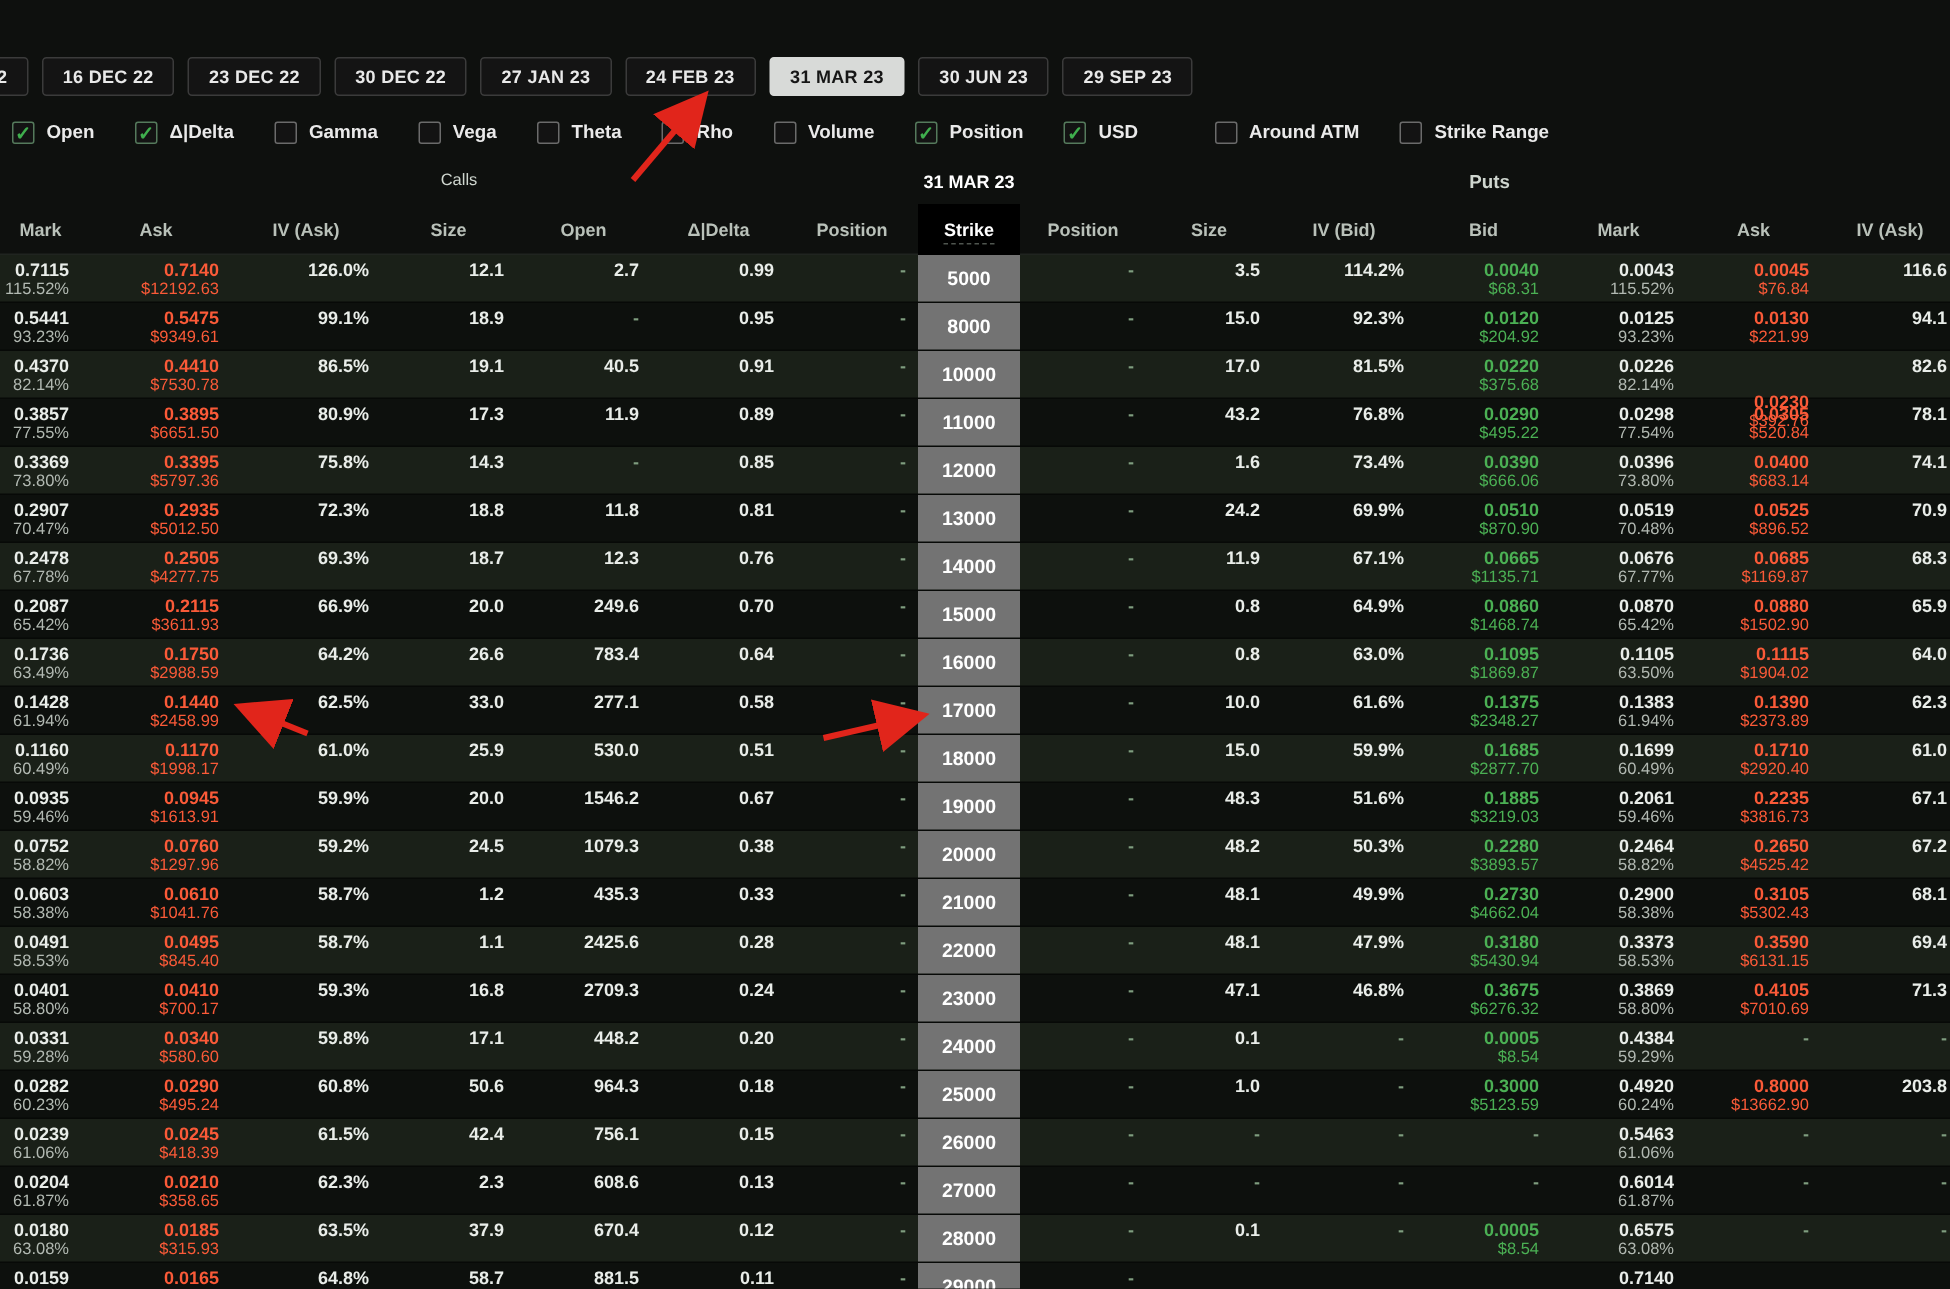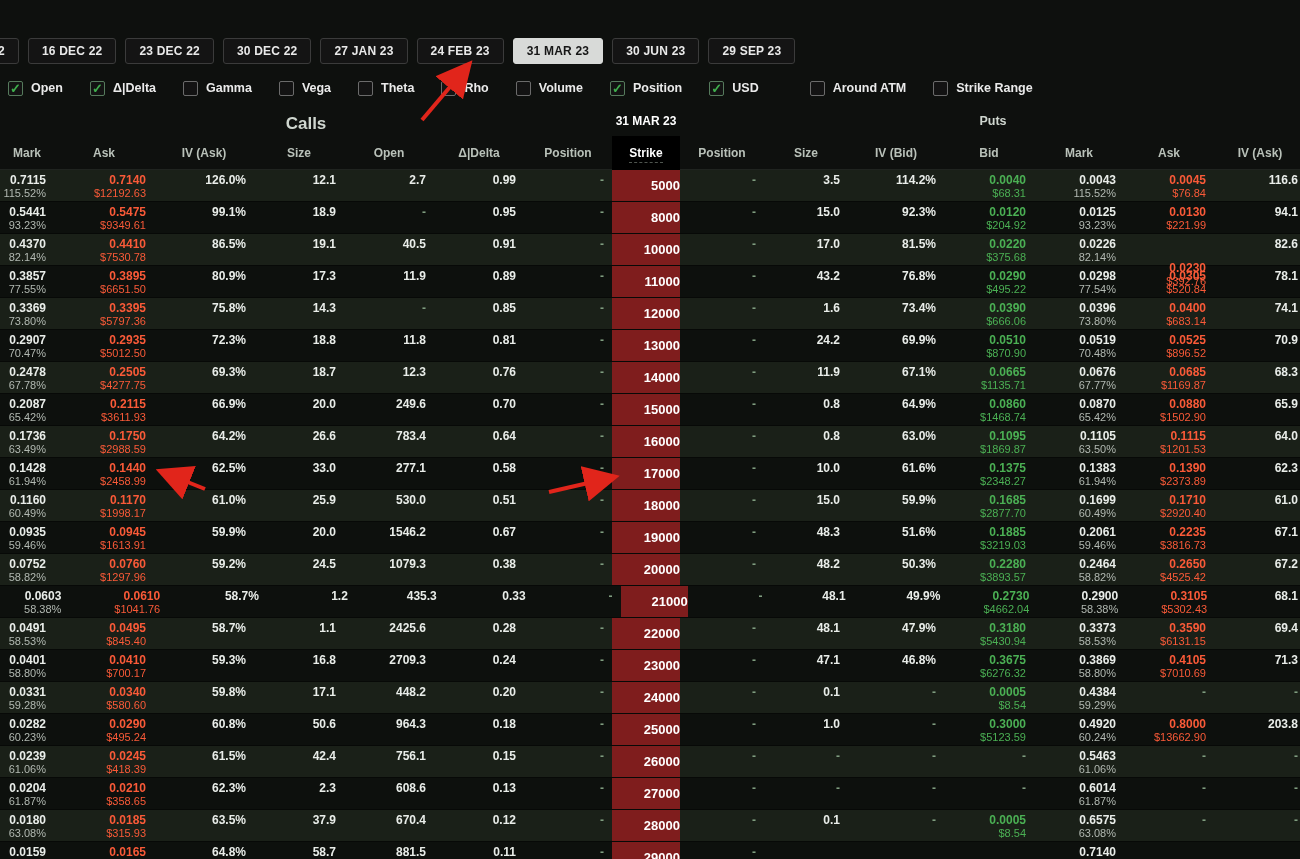--- a/index.html
+++ b/index.html
@@ -34,21 +34,21 @@
 .filter{display:flex;align-items:center;gap:8px;cursor:pointer;}
 .filter.gap{margin-left:24px;}
 .checkbox{width:15px;height:15px;border:1px solid #6b6b6b;border-radius:2px;background:#131313;
   color:var(--check);font-size:13px;line-height:13px;text-align:center;font-weight:700;}
 .checkbox.checked{border-color:#557a5c;}
 .filter-label{color:#eaeaea;font-size:12.5px;font-weight:600;white-space:nowrap;}
 
 
 .group-header{position:relative;height:30px;width:1306px;}
 .gh-calls{position:absolute;left:0;width:612px;text-align:center;top:8px;color:#cfd6cf;
-  font-size:17px;font-weight:700;}
+  font-size:11px;font-weight:400;}
 .gh-expiry{position:absolute;left:612px;width:68px;text-align:center;top:8px;color:#fff;
   font-size:12px;font-weight:700;white-space:nowrap;}
 .gh-puts{position:absolute;left:680px;width:626px;text-align:center;top:8px;color:#cfd6cf;
   font-size:12.5px;font-weight:600;}
 
 
 .col-headers{display:flex;height:34px;align-items:center;border-bottom:1px solid #202420;width:1306px;}
 .hcell{text-align:center;font-size:12px;color:var(--header);font-weight:600;overflow:hidden;
   white-space:nowrap;}
 .hcell span{border-bottom:1px dashed #4f554f;padding-bottom:2px;}
@@ -58,21 +58,21 @@
 .rows{width:1306px;}
 .row{display:flex;height:32px;border-bottom:1px solid #070907;}
 .row.light{background:var(--row-light);}
 .row.dark{background:var(--row-dark);}
 .cell{padding:3px 8px 0 2px;text-align:right;overflow:hidden;white-space:nowrap;height:31px;}
 .cell .main{font-size:12px;line-height:14px;font-weight:600;color:var(--text-main);}
 .cell .sub{font-size:11px;line-height:13px;color:var(--text-sub);}
 .cell.ask .main,.cell.ask .sub{color:var(--ask);}
 .cell.bid .main,.cell.bid .sub{color:var(--bid);}
 .cell.dash .main{color:var(--dash);}
-.cell.strike{background:#7f1d1d;padding:0;}
+.cell.strike{background:#737373;text-align:center;padding:0;}
 .cell.strike .main{line-height:31px;font-size:13px;font-weight:700;color:#fff;}
 .cell.interactable{cursor:pointer;}
 
 
 .annotations{position:absolute;left:0;top:0;width:1300px;height:859px;pointer-events:none;z-index:40;}
 .annotations line{stroke:var(--arrow);stroke-width:4;}
 </style>
 </head>
 <body>
 
@@ -617,21 +617,21 @@
         <div class="cell bid interactable" style="width: 90px;">
           <div class="main">0.1095</div>
           <div class="sub">$1869.87</div>
         </div>
         <div class="cell mark" style="width: 90px;">
           <div class="main">0.1105</div>
           <div class="sub">63.50%</div>
         </div>
         <div class="cell ask interactable" style="width: 90px;">
           <div class="main">0.1115</div>
-          <div class="sub">$1201.53</div>
+          <div class="sub">$1904.02</div>
         </div>
         <div class="cell plain" style="width: 92px;">
           <div class="main">64.0</div>
         </div>
       </div>
       <div class="row dark">
         <div class="cell mark" style="width: 54px;">
           <div class="main">0.1428</div>
           <div class="sub">61.94%</div>
         </div>
@@ -832,21 +832,21 @@
         </div>
         <div class="cell ask interactable" style="width: 90px;">
           <div class="main">0.2650</div>
           <div class="sub">$4525.42</div>
         </div>
         <div class="cell plain" style="width: 92px;">
           <div class="main">67.2</div>
         </div>
       </div>
       <div class="row dark">
-        <div class="cell mark" style="width: 54px; margin-left: 16px;">
+        <div class="cell mark" style="width: 54px;">
           <div class="main">0.0603</div>
           <div class="sub">58.38%</div>
         </div>
         <div class="cell ask interactable" style="width: 100px;">
           <div class="main">0.0610</div>
           <div class="sub">$1041.76</div>
         </div>
         <div class="cell plain" style="width: 100px;">
           <div class="main">58.7%</div>
         </div>

